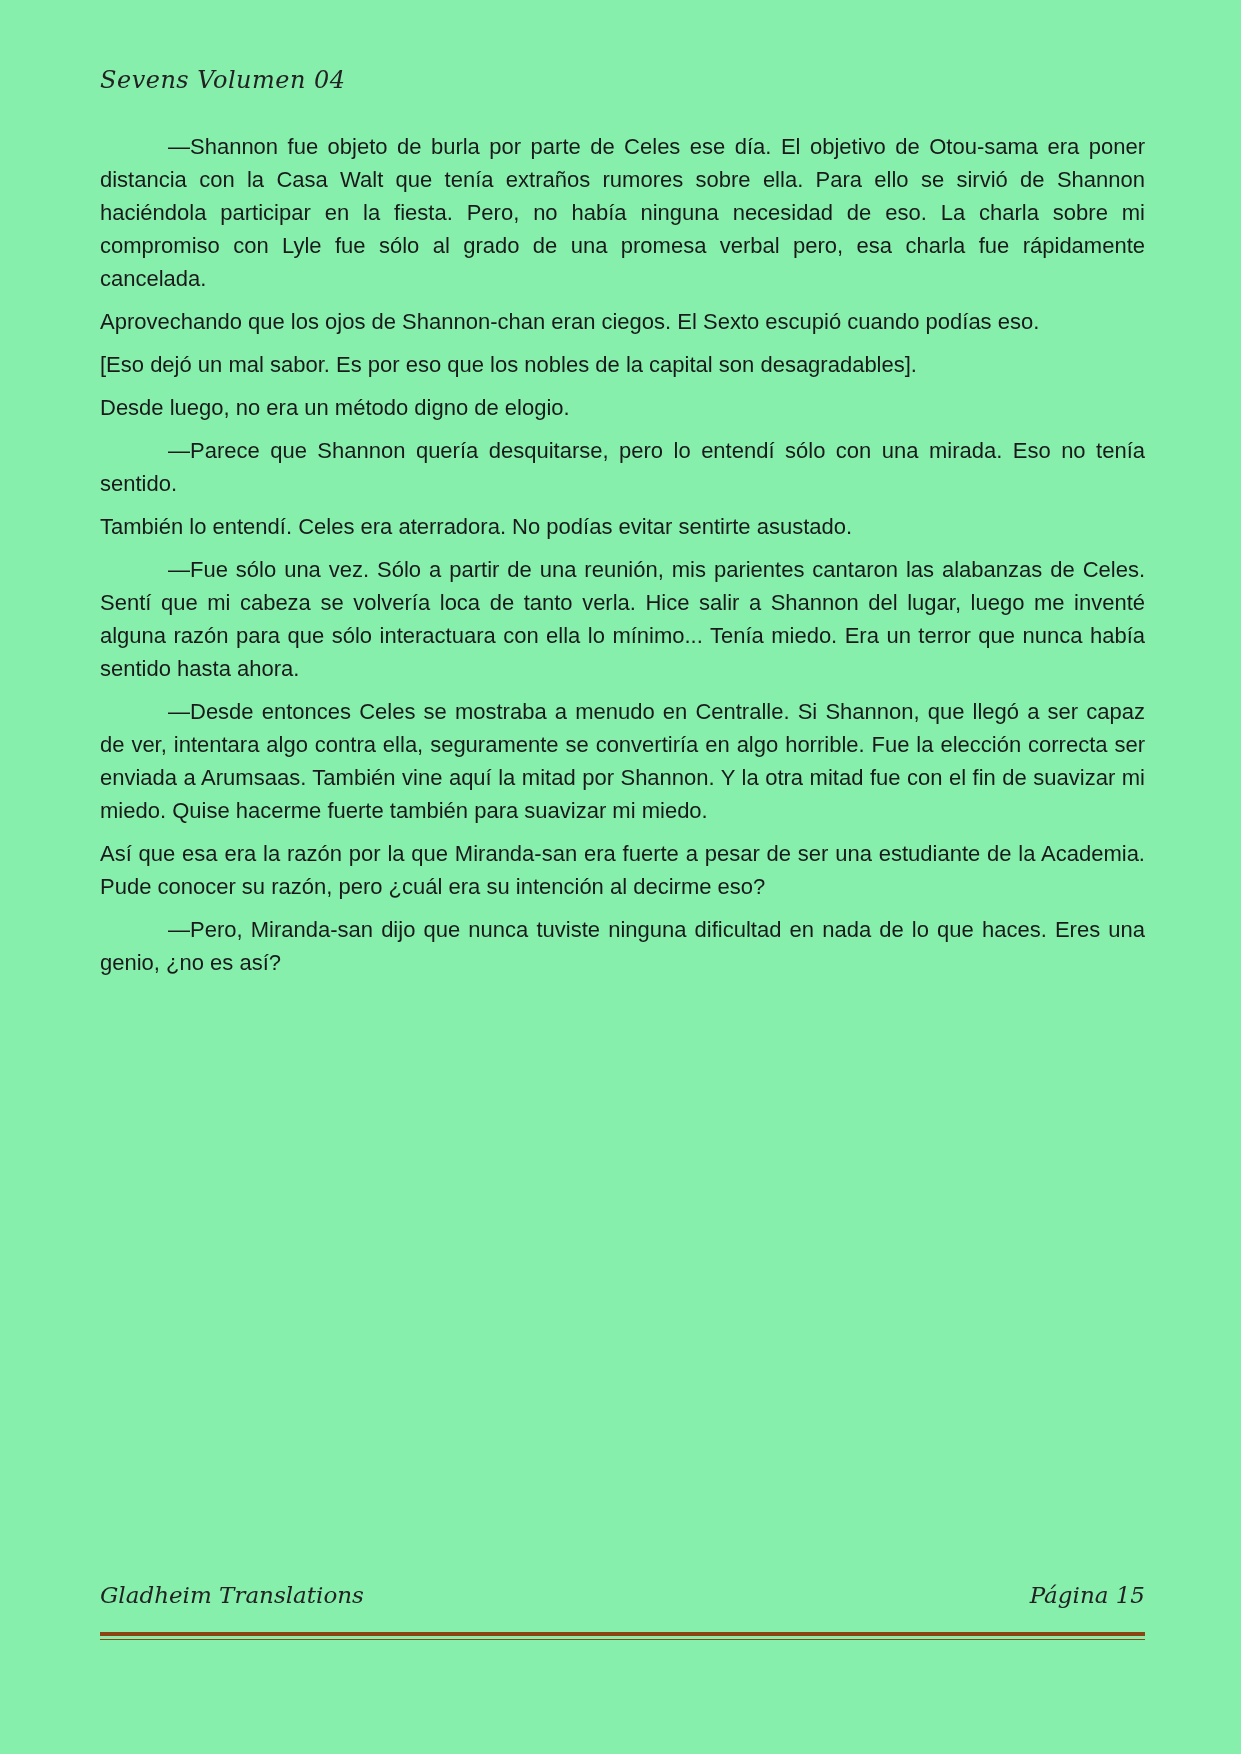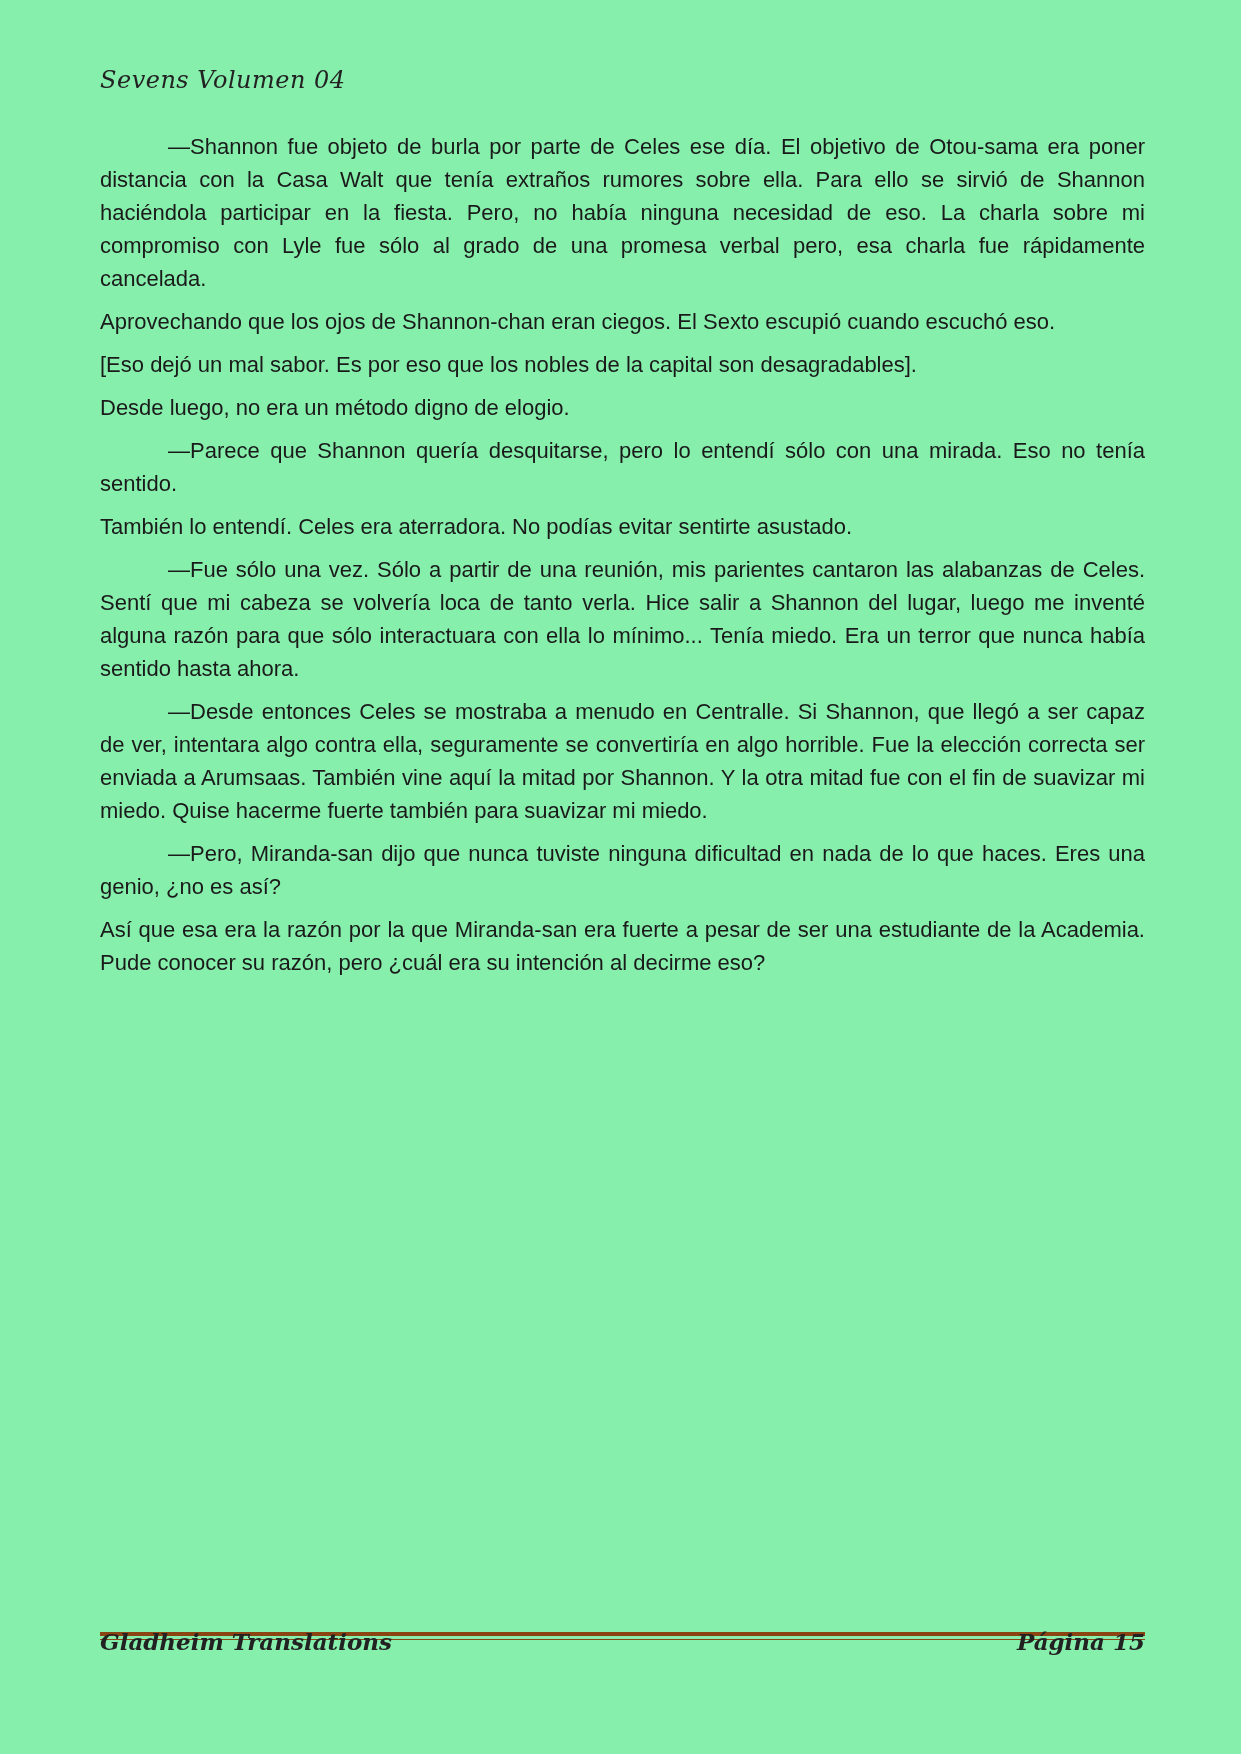--- a/index.html
+++ b/index.html
@@ -49,49 +49,48 @@
     right: 96px;
     top: 1632px;
     height: 3px;
     border-top: 4px solid var(--rule-color, #8a4513);
     border-bottom: 1px solid var(--rule-color, #8a4513);
   }
   .doc-footer {
     position: absolute;
     left: 100px;
     right: 96px;
-    top: 1628px;
+    top: 1582px;
     display: flex;
     justify-content: space-between;
     align-items: flex-end;
     font-family: "DejaVu Serif", serif;
     font-style: italic;
     font-size: 23px;
     color: #222222;
-    font-weight: bold;
   }
 </style>
 </head>
 <body>
 
 <div class="page">
 
   <div class="doc-header">Sevens Volumen 04</div>
 
   <div class="doc-body">
       <p class="para indent">—Shannon fue objeto de burla por parte de Celes ese día. El objetivo de Otou-sama era poner distancia con la Casa Walt que tenía extraños rumores sobre ella. Para ello se sirvió de Shannon haciéndola participar en la fiesta. Pero, no había ninguna necesidad de eso. La charla sobre mi compromiso con Lyle fue sólo al grado de una promesa verbal pero, esa charla fue rápidamente cancelada.</p>
-      <p class="para">Aprovechando que los ojos de Shannon-chan eran ciegos. El Sexto escupió cuando escuchó eso.</p>
+      <p class="para">Aprovechando que los ojos de Shannon-chan eran ciegos. El Sexto escupió cuando podías eso.</p>
       <p class="para">[Eso dejó un mal sabor. Es por eso que los nobles de la capital son desagradables].</p>
       <p class="para">Desde luego, no era un método digno de elogio.</p>
       <p class="para indent">—Parece que Shannon quería desquitarse, pero lo entendí sólo con una mirada. Eso no tenía sentido.</p>
       <p class="para">También lo entendí. Celes era aterradora. No podías evitar sentirte asustado.</p>
       <p class="para indent">—Fue sólo una vez. Sólo a partir de una reunión, mis parientes cantaron las alabanzas de Celes. Sentí que mi cabeza se volvería loca de tanto verla. Hice salir a Shannon del lugar, luego me inventé alguna razón para que sólo interactuara con ella lo mínimo... Tenía miedo. Era un terror que nunca había sentido hasta ahora.</p>
       <p class="para indent">—Desde entonces Celes se mostraba a menudo en Centralle. Si Shannon, que llegó a ser capaz de ver, intentara algo contra ella, seguramente se convertiría en algo horrible. Fue la elección correcta ser enviada a Arumsaas. También vine aquí la mitad por Shannon. Y la otra mitad fue con el fin de suavizar mi miedo. Quise hacerme fuerte también para suavizar mi miedo.</p>
+      <p class="para">Así que esa era la razón por la que Miranda-san era fuerte a pesar de ser una estudiante de la Academia. Pude conocer su razón, pero ¿cuál era su intención al decirme eso?</p>
       <p class="para indent">—Pero, Miranda-san dijo que nunca tuviste ninguna dificultad en nada de lo que haces. Eres una genio, ¿no es así?</p>
-      <p class="para">Así que esa era la razón por la que Miranda-san era fuerte a pesar de ser una estudiante de la Academia. Pude conocer su razón, pero ¿cuál era su intención al decirme eso?</p>
     </div>
 
   <div class="footer-rule"></div>
 
   <div class="doc-footer">
     <span>Gladheim Translations</span>
     <span>Página 15</span>
   </div>
 
 </div>

